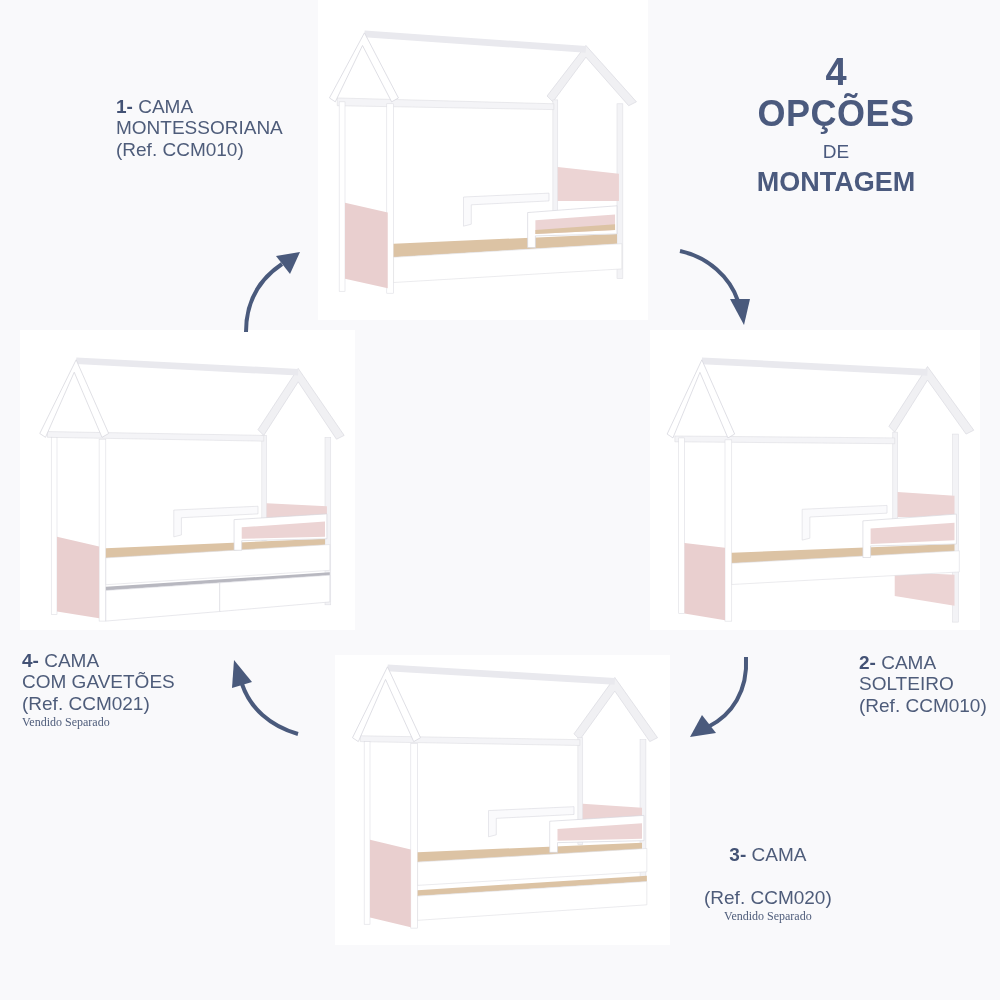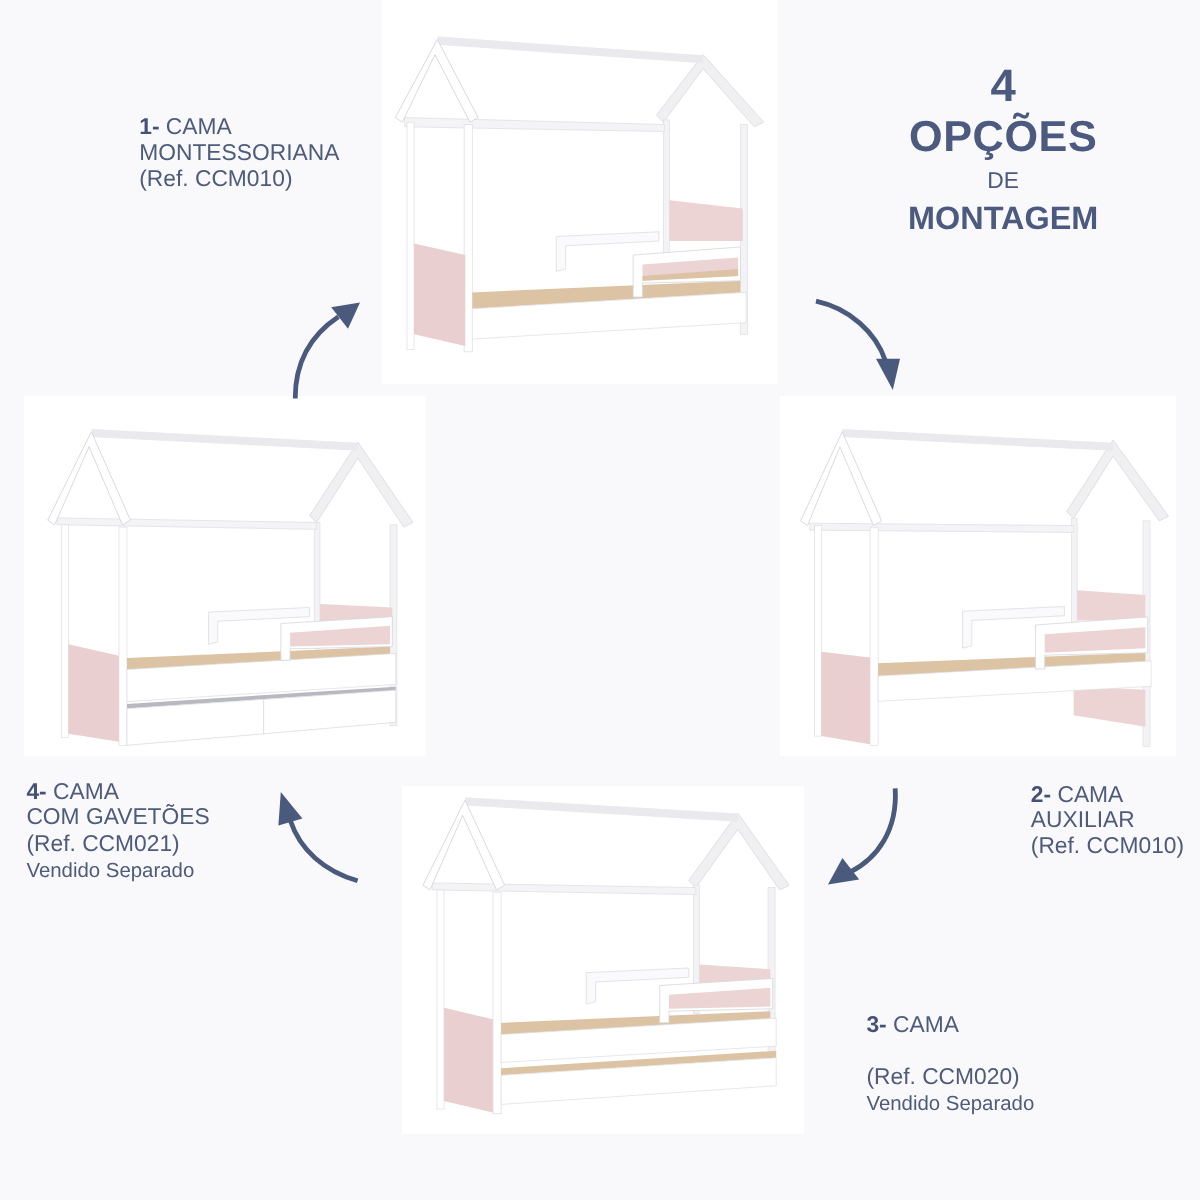--- a/index.html
+++ b/index.html
@@ -9,21 +9,21 @@
     font-family: "Liberation Sans", sans-serif;
     color: #4a5878;
   }
   .panel { position: absolute; background: #ffffff; }
   .bed { position: absolute; }
   .bed svg { display: block; width: 100%; height: 100%; }
   .arrow { position: absolute; }
   .arrow svg { display: block; width: 100%; height: 100%; overflow: visible; }
   .label { position: absolute; line-height: 1.12; font-size: 19px; color: #4e5c7a; white-space: nowrap; }
   .label .num { font-weight: bold; color: #435275; }
-  .label .small { font-size: 17px; line-height: 1.4; display: block; }
+  .label .small { font-size: 12px; line-height: 1.4; display: block; font-family: Liberation Serif, serif; }
   .headline { position: absolute; left: 730px; top: 52px; width: 212px; text-align: center; color: #4b5a7e; }
   .headline .h-num { display: block; font-size: 38px; font-weight: bold; line-height: 40px; }
   .headline .h-opt { display: block; font-size: 36px; font-weight: bold; line-height: 44px; letter-spacing: 0.5px; }
   .headline .h-de { display: block; font-size: 19px; line-height: 31px; }
   .headline .h-mont { display: block; font-size: 27px; line-height: 31px; font-weight: bold; }
 </style>
 </head>
 <body>
 
 <div class="panel" style="left:318px;top:0px;width:330px;height:320px;"></div>
@@ -41,25 +41,25 @@
 <div class="label" style="left:116px;top:96px;">
   <span class="num">1-</span>
   <span>CAMA</span><br>
   <span>MONTESSORIANA</span><br>
   <span>(Ref. CCM010)</span>
 </div>
 
 <div class="label" style="left:859px;top:608px;margin-top:44px;">
   <span class="num">2-</span>
   <span>CAMA</span><br>
-  <span>AUXILIAR</span><br>
+  <span>SOLTEIRO</span><br>
   <span>(Ref. CCM010)</span>
 </div>
 
-<div class="label" style="left:722px;top:844px;">
+<div class="label" style="left:704px;top:844px;text-align:center;">
   <span class="num">3-</span>
   <span>CAMA</span><br>
   <br>
   <span>(Ref. CCM020)</span>
   <span class="small">Vendido Separado</span>
 </div>
 
 <div class="label" style="left:22px;top:650px;">
   <span class="num">4-</span>
   <span>CAMA</span><br>

